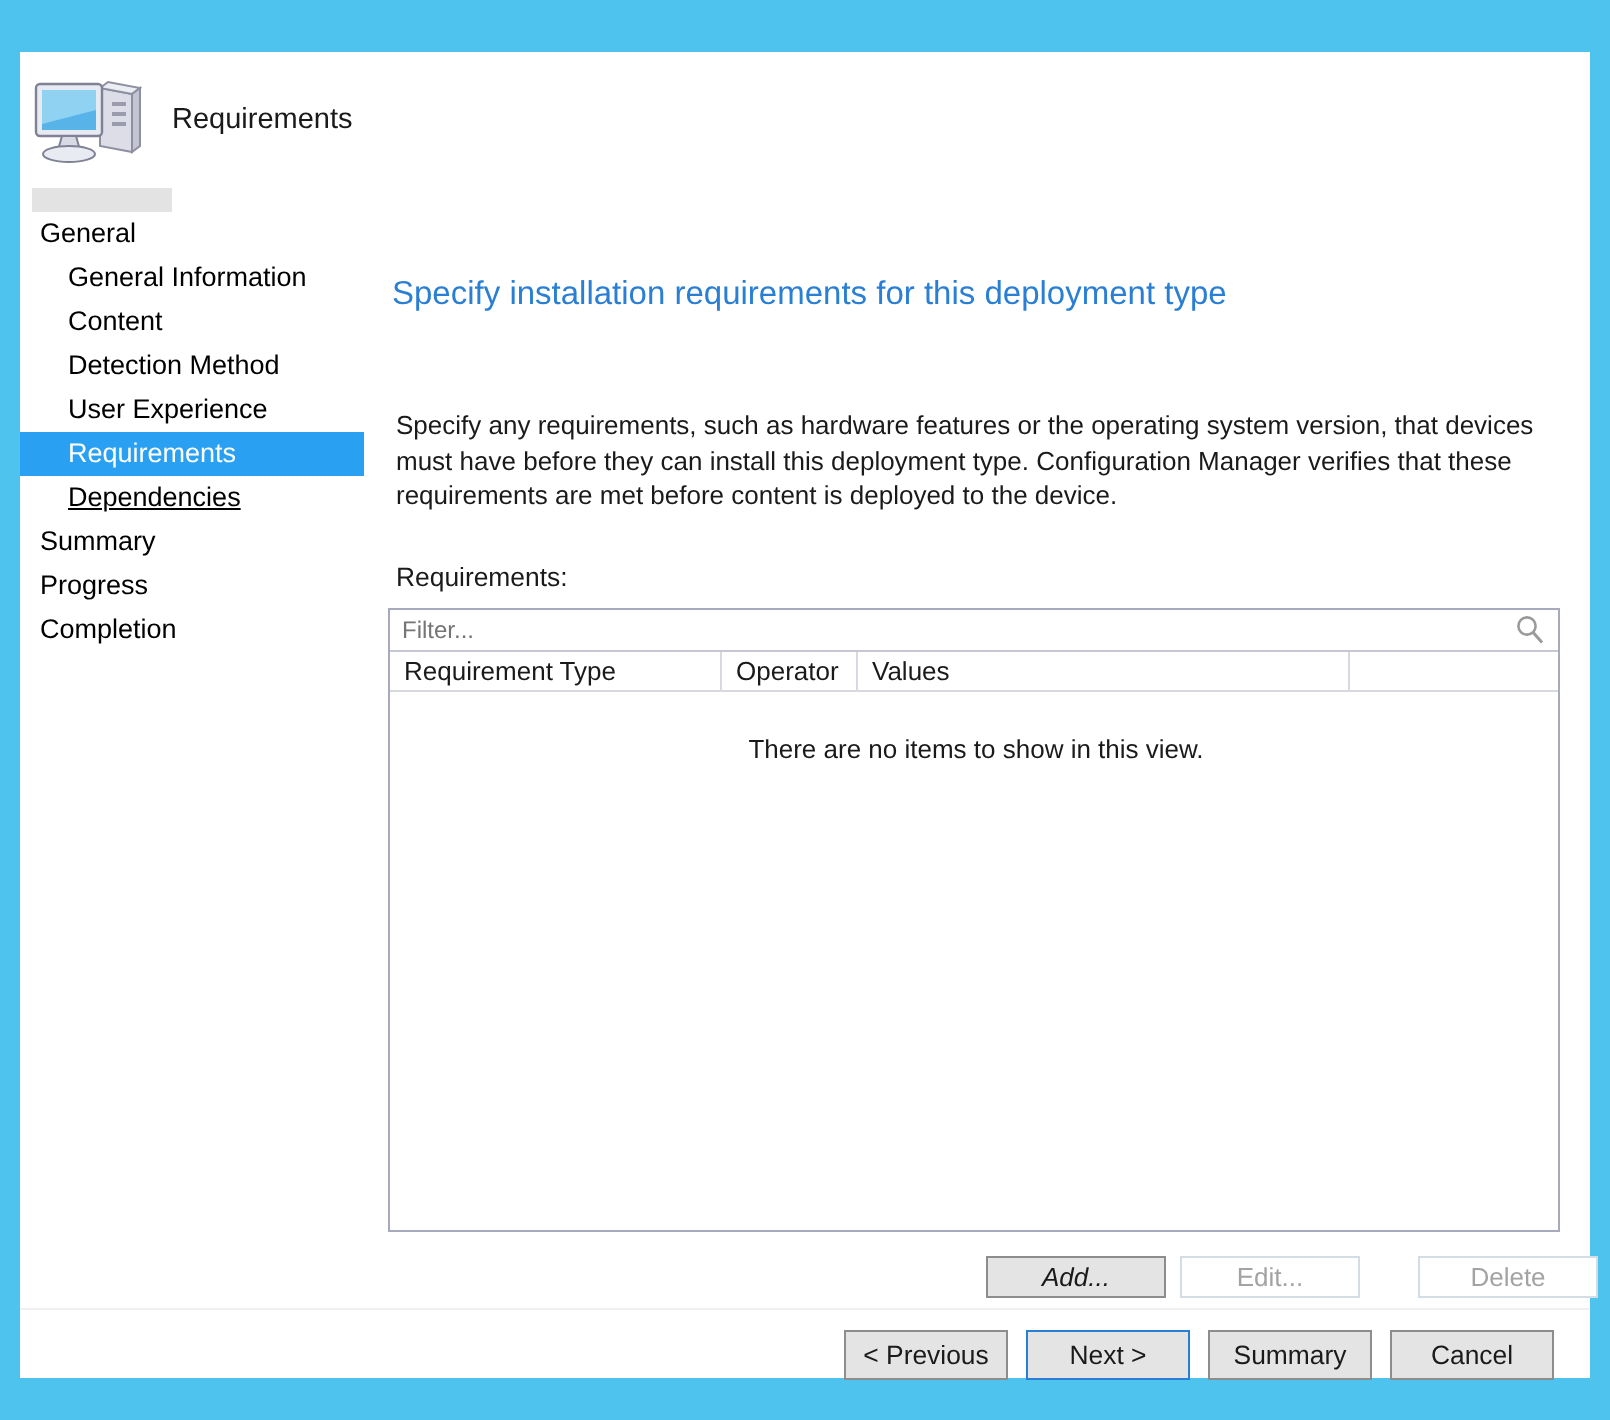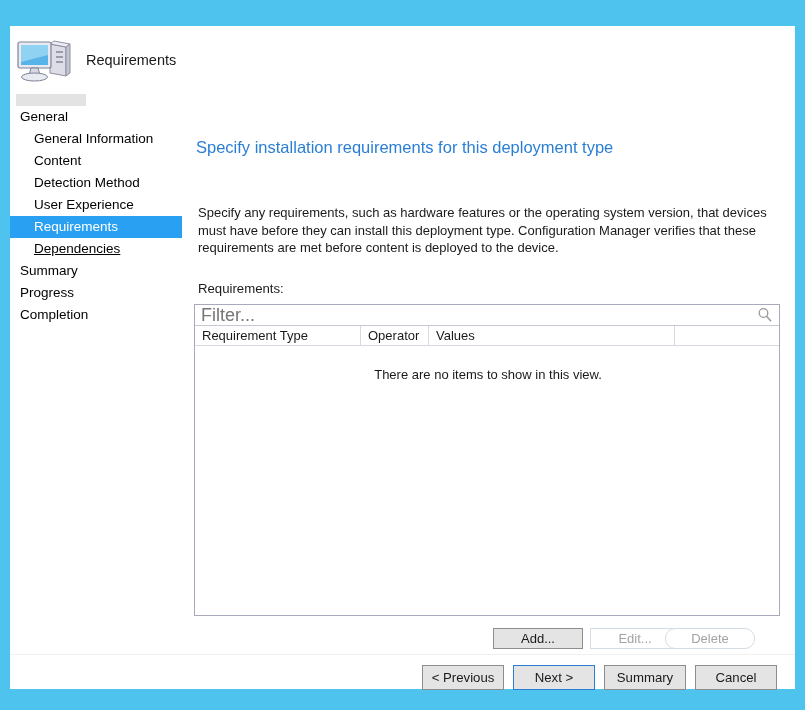--- a/index.html
+++ b/index.html
@@ -142,21 +142,21 @@
     position: relative;
     height: 21px;
     border-bottom: 1px solid #c8c8d4;
     background: #ffffff;
   }
   #filter-input {
     position: absolute; left: 4px; top: 0;
     width: 540px; height: 20px;
     border: none; outline: none;
     font-family: "Liberation Sans", sans-serif;
-    font-size: 18px;
+    font-size: 12px;
     color: #6d6d6d;
     background: transparent;
   }
   #search-icon {
     position: absolute; right: 6px; top: 2px;
     width: 16px; height: 16px;
     cursor: pointer;
   }
   #col-header {
     position: relative;
@@ -202,23 +202,23 @@
     color: #1a1a1a;
     cursor: pointer;
     padding: 0;
   }
   .small-btn.disabled {
     background: #ffffff;
     border: 1px solid #d4dde4;
     color: #a3a3a3;
     cursor: default;
   }
-  #btn-add    { left: 311px; }
+  #btn-add    { left: 311px; font-style: italic; }
   #btn-edit   { left: 408px; }
-  #btn-delete { left: 483px; border-radius: 10px; }
+  #btn-delete { left: 527px; }
 
   
   #footer {
     position: absolute; left: 0; top: 628px;
     width: 785px; height: 35px;
     background: #ffffff;
     border-top: 1px solid #f0f0f0;
   }
   .nav-btn {
     position: absolute;

